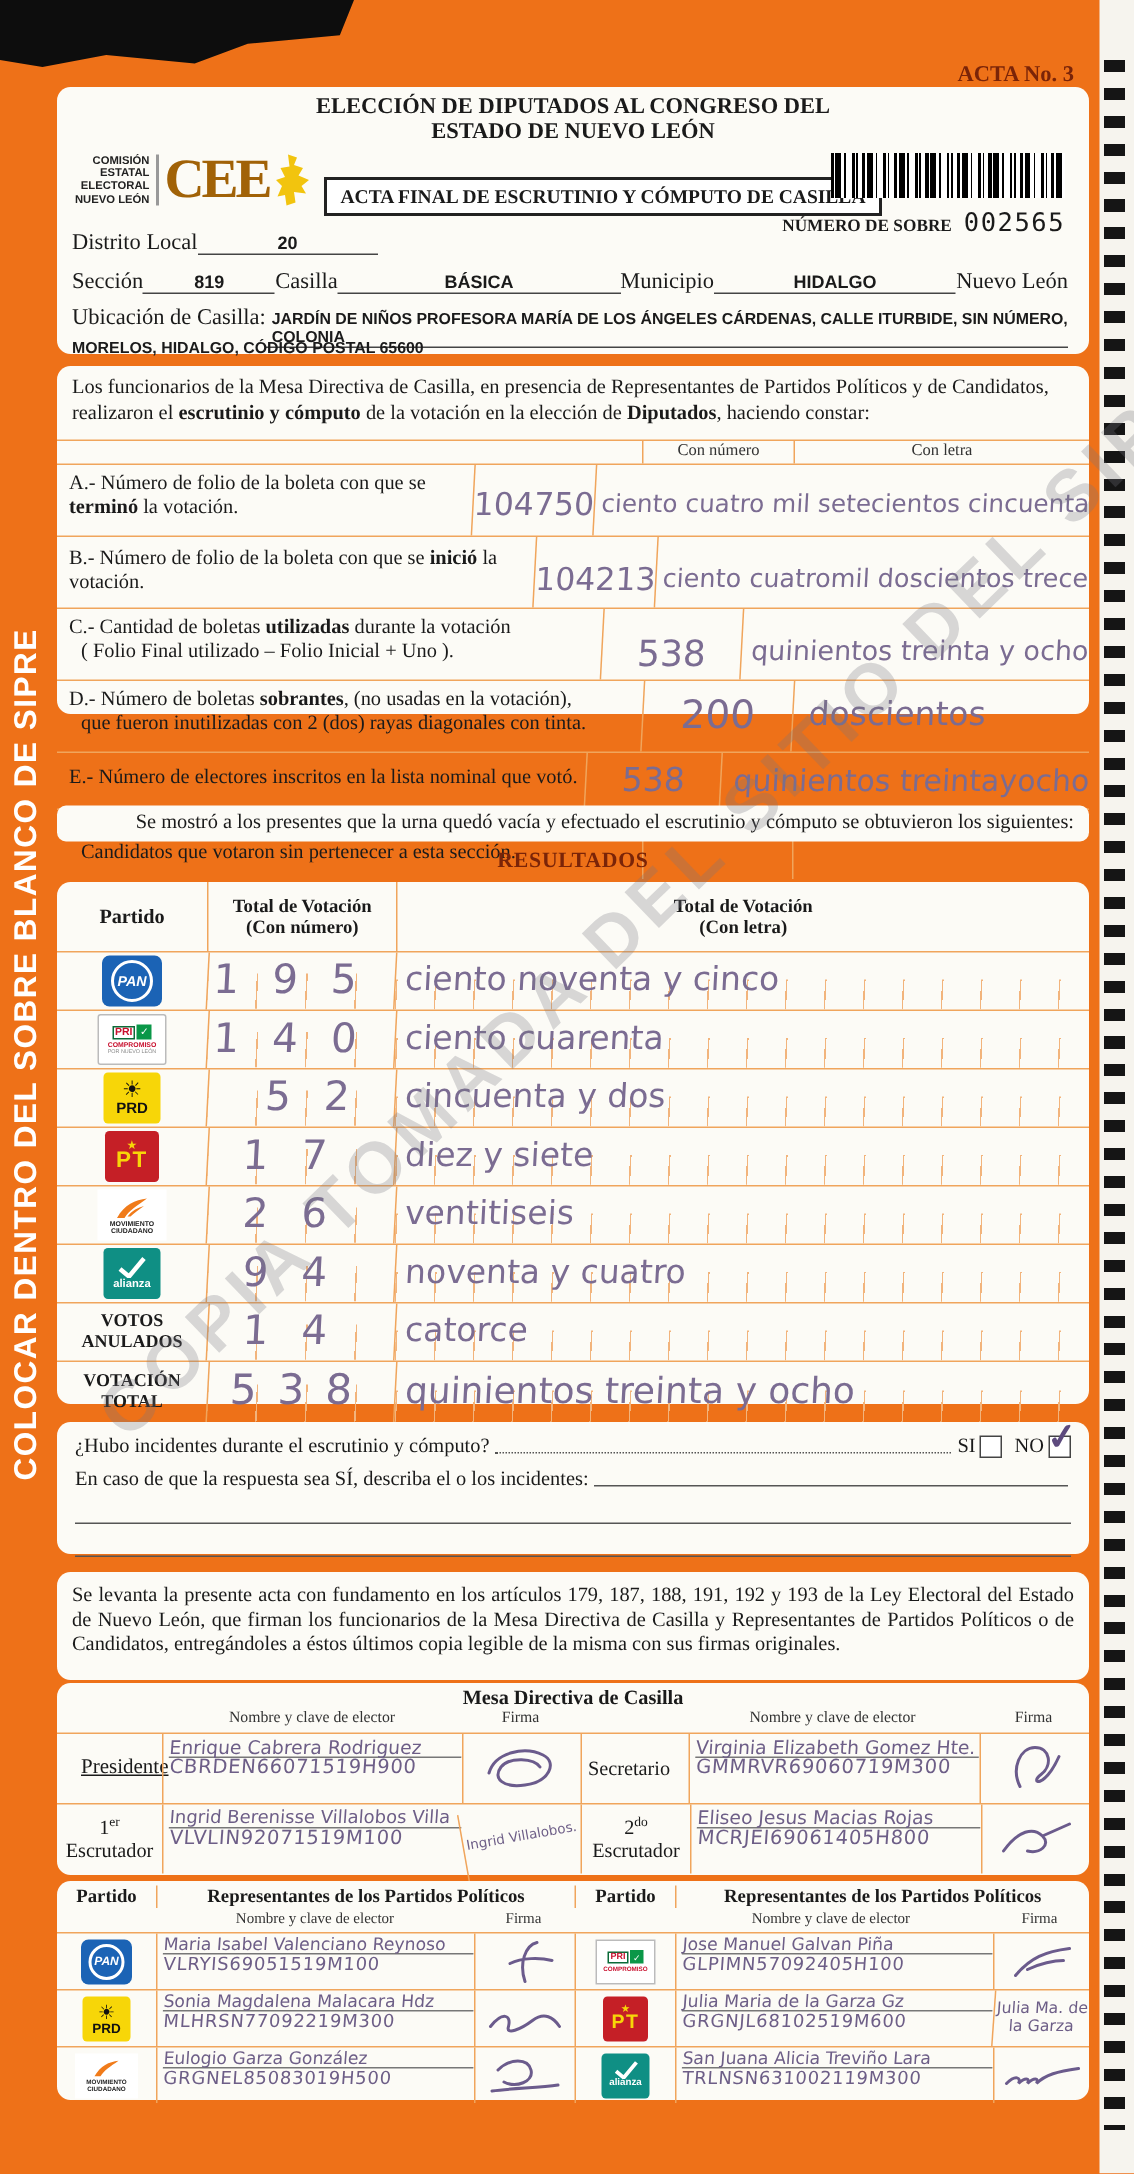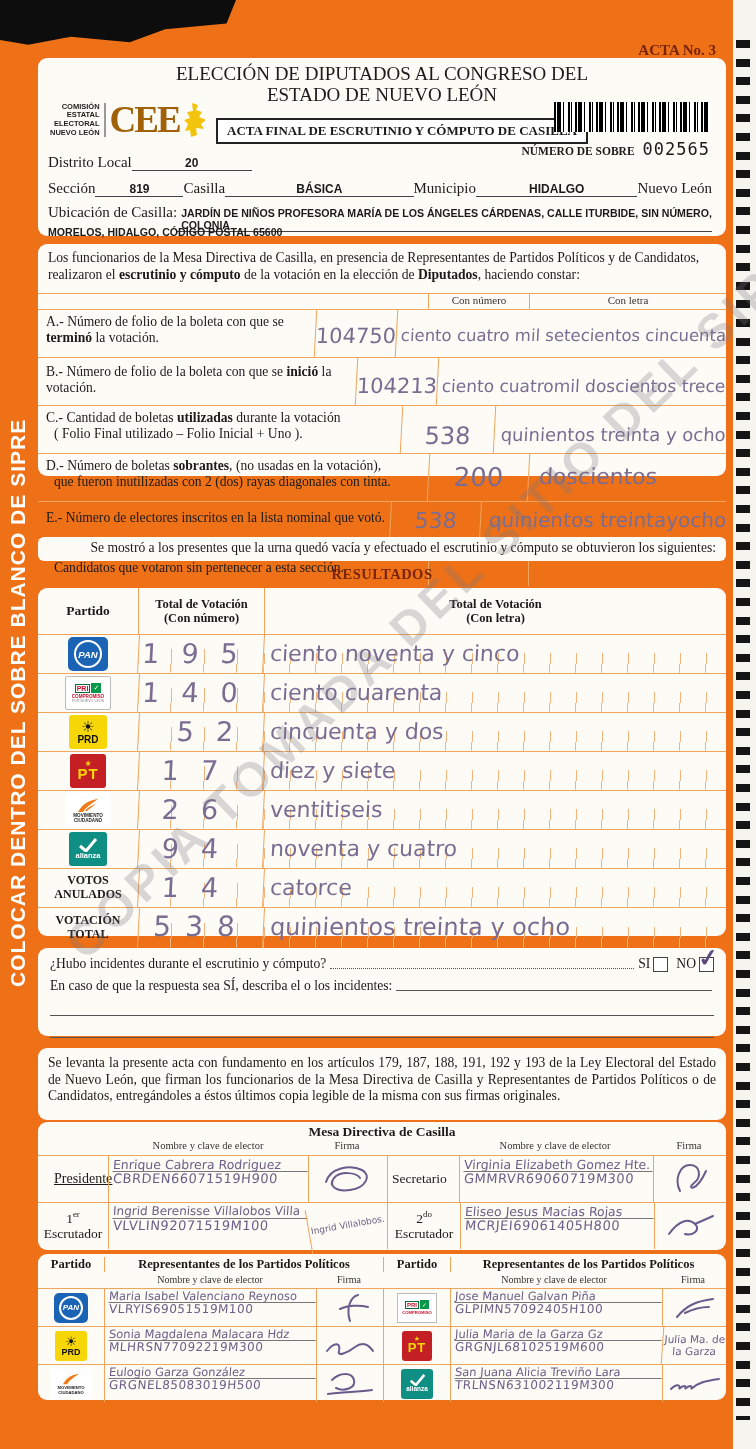--- a/index.html
+++ b/index.html
@@ -35,21 +35,21 @@
               background:repeating-linear-gradient(to bottom,#151515 0 8px,transparent 8px 18.6px);"></div>
 </div>
 
 <div style="position:absolute;right:40px;top:42px;font-weight:bold;font-size:15px;color:#7a2408;">ACTA No.  3</div>
 
 <div style="position:absolute;left:1px;top:420px;height:565px;width:34px;display:flex;align-items:center;justify-content:center;
             writing-mode:vertical-rl;transform:rotate(180deg);color:#fff;font-family:'Liberation Sans',sans-serif;
             font-weight:bold;font-size:21px;letter-spacing:1px;white-space:nowrap;">COLOCAR DENTRO DEL SOBRE BLANCO DE SIPRE</div>
 
 <div class="panel" style="top:58px;height:178px;">
-  <div style="text-align:center;font-weight:normal;font-size:19px;line-height:1.12;margin-top:5px;">
+  <div style="text-align:center;font-weight:bold;font-size:15px;line-height:1.12;margin-top:5px;">
     <div>ELECCIÓN DE DIPUTADOS AL CONGRESO DEL</div>
     <div>ESTADO DE NUEVO LEÓN</div>
   </div>
 
   <div style="position:absolute;left:12px;top:44px;display:flex;align-items:center;">
     <div style="font-family:'Liberation Sans',sans-serif;font-weight:bold;font-size:7.5px;line-height:1.15;text-align:right;color:#222;">
       <div>COMISIÓN</div>
       <div>ESTATAL</div>
       <div>ELECTORAL</div>
       <div>NUEVO LEÓN</div>

